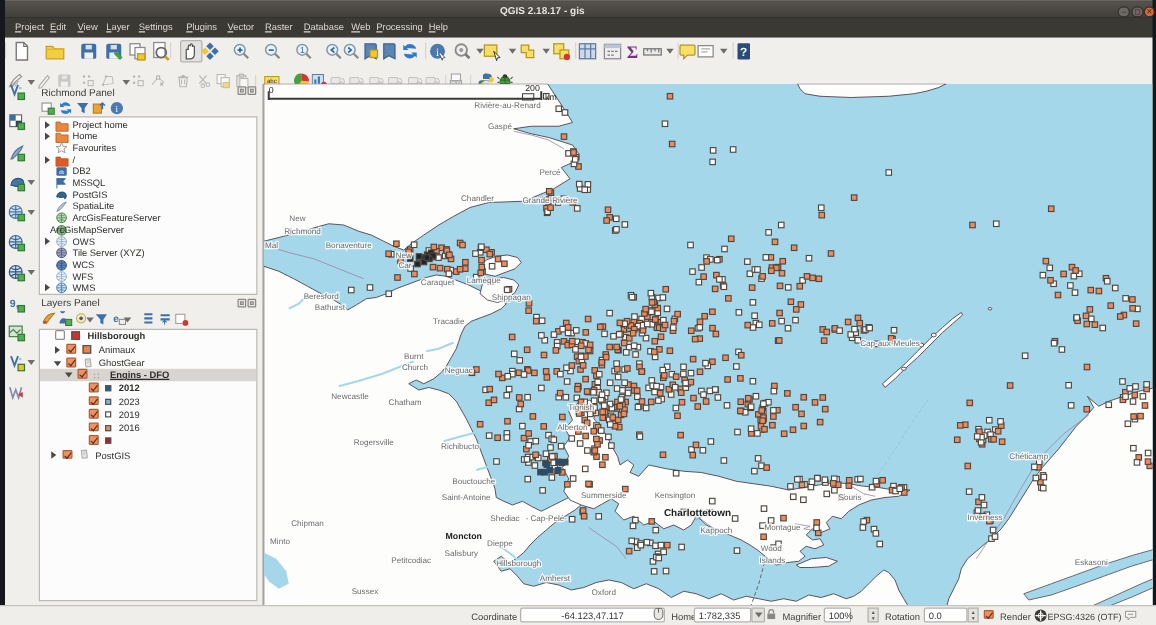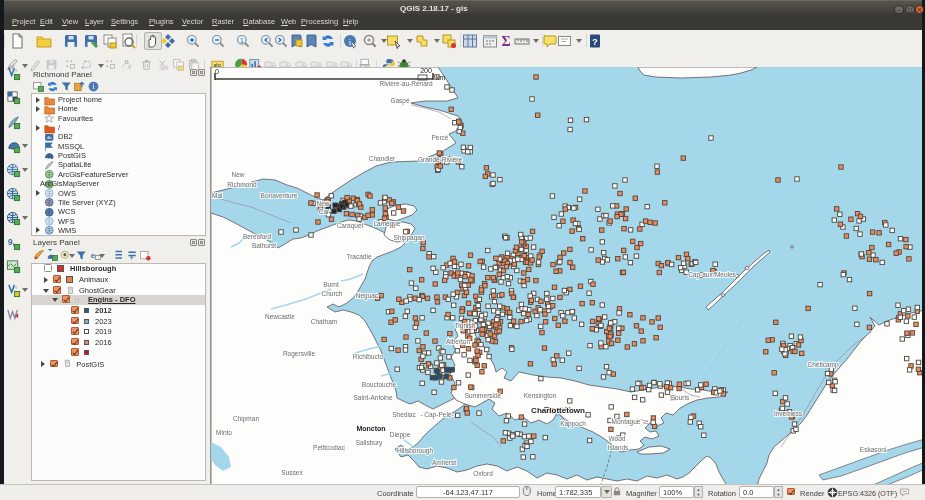--- a/index.html
+++ b/index.html
@@ -1535,34 +1535,34 @@
     <text x="662" y="385" class="lbl" text-anchor="middle" stroke="#ffffff" stroke-width="2" opacity="0.85">Eskasoni</text>
     <text x="662" y="385" class="lbl" text-anchor="middle">Eskasoni</text>
     <path d="M4,6 v7 M222,6 v7 M4,12 H222" fill="none" stroke="#3a3a3a" stroke-width="1.6"></path>
     <rect x="207" y="8" width="9" height="5" fill="none" stroke="#3a3a3a" stroke-width="0.8"></rect>
     <text x="4" y="7" font-size="7" fill="#222">0</text>
     <text x="215" y="6" font-size="7" fill="#222" text-anchor="middle">200</text>
     <text x="225" y="13" font-size="7" fill="#222">km</text>
   </svg>
 <div class="abs" style="left:210px;top:67px;width:1px;height:417px;background:#98958f"></div>
 <div class="slbl" style="left:377px;top:488.5px">Coordinate</div>
-<div class="inp" style="left:416px;top:485.5px;width:104px;height:12px;text-align:center;line-height:11px">-64.123,47.117</div>
+<div class="inp" style="left:416px;top:485.5px;width:116px;height:12px;text-align:center;line-height:11px">-64.123,47.117</div>
 <svg style="position:absolute;left:522px;top:486px;opacity:1.0" width="11" height="11" viewBox="0 0 16 16">
     <path d="M5,1 C3,1 2,3 2,5 v4 c0,3 2,5 5,5 3,0 5,-2 5,-5 V5 c0,-2 -1,-4 -3,-4 z M7,1 v5" fill="#e8e6e2" stroke="#555"></path>
   </svg>
 <div class="slbl" style="left:537px;top:488.5px">Home</div>
 <div class="inp" style="left:555px;top:485.5px;width:46px;height:12px;padding-left:3px;line-height:11px">1:782,335</div>
 <div class="abs" style="left:601px;top:485.5px;width:11px;height:12px;background:#e4e2de;border:1px solid #b5b2ad;border-radius:1px"></div>
 <div style="position:absolute;left:604px;top:490px;width:0;height:0;border-left:3px solid transparent;border-right:3px solid transparent;border-top:4px solid #6f6d68"></div>
 <svg style="position:absolute;left:612px;top:486px;opacity:1.0" width="10" height="11" viewBox="0 0 16 16">
     <rect x="3" y="7" width="10" height="7" fill="#8a8885"></rect>
     <path d="M5,7 V5 a3,3 0 0 1 6,0 v2" fill="none" stroke="#8a8885" stroke-width="1.6"></path>
   </svg>
 <div class="slbl" style="left:626px;top:488.5px">Magnifier</div>
-<div class="inp" style="left:659px;top:485.5px;width:35px;height:12px;padding-left:3px;line-height:11px">100%</div>
+<div class="inp" style="left:659px;top:485.5px;width:22px;height:12px;padding-left:3px;line-height:11px">100%</div>
 <div class="abs" style="left:694px;top:485.5px;width:9px;height:12px;background:#e4e2de;border:1px solid #b5b2ad;font-size:4px;line-height:5px;text-align:center;color:#555">▲<br>▼</div>
 <div class="slbl" style="left:708px;top:488.5px">Rotation</div>
 <div class="inp" style="left:739px;top:485.5px;width:35px;height:12px;padding-left:3px;line-height:11px">0.0</div>
 <div class="abs" style="left:774px;top:485.5px;width:9px;height:12px;background:#e4e2de;border:1px solid #b5b2ad;font-size:4px;line-height:5px;text-align:center;color:#555">▲<br>▼</div>
 <div class="cb" style="left:787px;top:487.5px"></div>
 <div class="slbl" style="left:800px;top:488.5px">Render</div>
 <svg style="position:absolute;left:827px;top:487px;opacity:1.0" width="11" height="11" viewBox="0 0 16 16">
     <circle cx="8" cy="8" r="7" fill="#3a3a38"></circle>
     <path d="M8,2 v12 M2,8 h12" stroke="#fff" stroke-width="1.5"></path>
     <circle cx="8" cy="8" r="3" fill="none" stroke="#fff"></circle>

